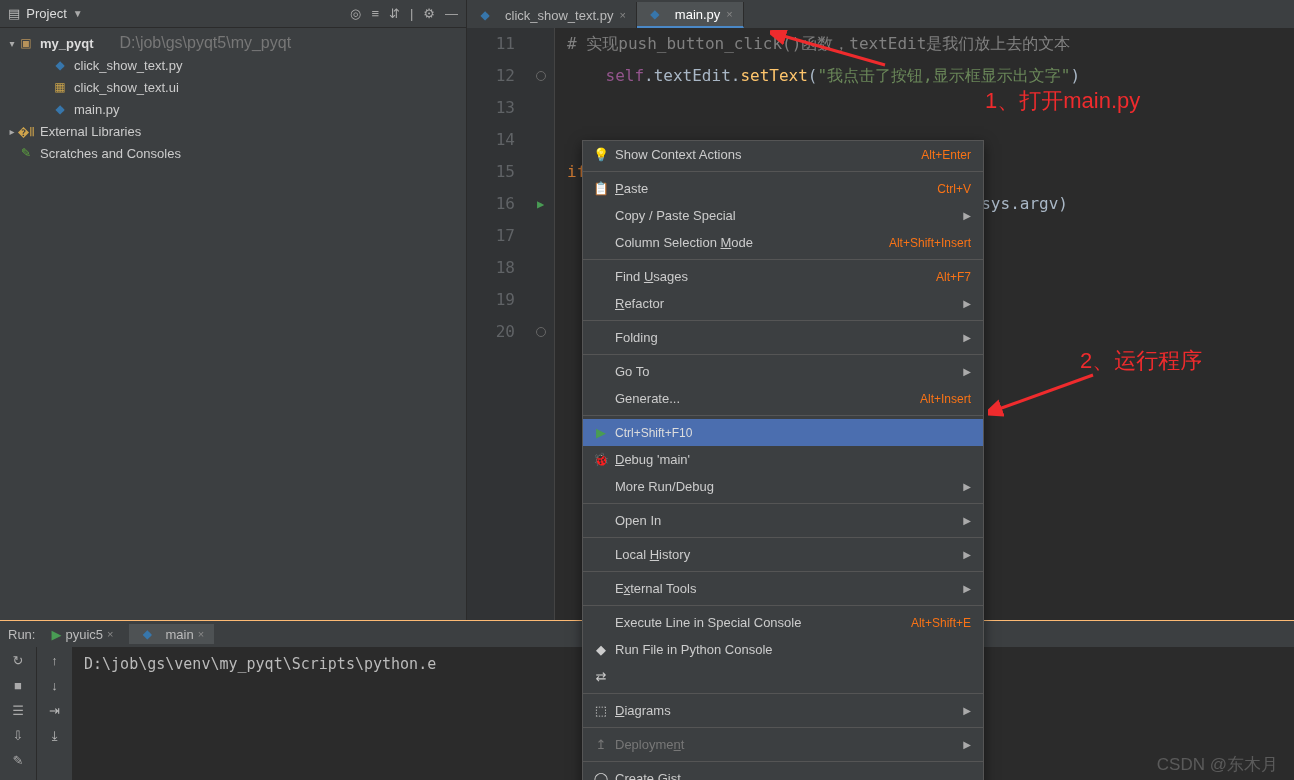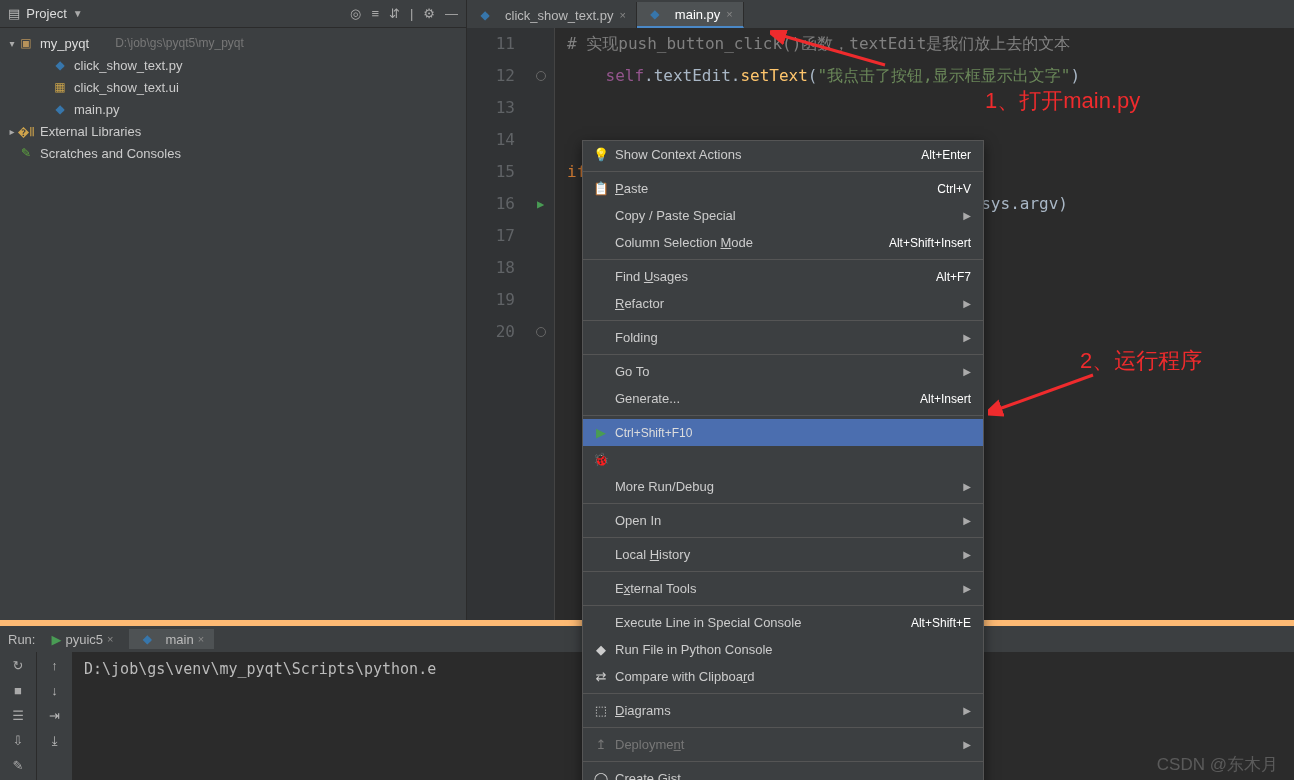--- a/index.html
+++ b/index.html
@@ -50,22 +50,22 @@
   width: 16px; height: 16px;
   align-items: center; justify-content: center;
   margin-right: 6px;
   font-size: 12px;
 }
 .folder-icon { color: #b7925a; }
 .py-icon { color: #3776ab; }
 .lib-icon { color: #d0a44c; }
 .scratch-icon { color: #5fa83f; }
 .tree-label { color: #ccc; }
-.tree-label.bold { font-weight: normal; color: #ddd; }
-.tree-path { color: #777; margin-left: 6px; font-size: 12px; padding-left: 20px; }
+.tree-label.bold { font-weight: bold; color: #ddd; }
+.tree-path { color: #777; margin-left: 6px; font-size: 16px; padding-left: 20px; }
 
 .editor-area {
   flex: 1;
   background: #2b2b2b;
   display: flex;
   flex-direction: column;
   overflow: hidden;
 }
 .tabs {
   height: 28px;
@@ -124,21 +124,21 @@
 .fn { color: #ffc66d; }
 .self { color: #94558d; }
 .str { color: #6a8759; }
 .comment { color: #808080; }
 .param { color: #a9b7c6; }
 .op { color: #a9b7c6; }
 
 .bottom-panel {
   height: 160px;
   background: #2b2b2b;
-  border-top: 6px solid #fdba74;
+  border-top: 1px solid #fdba74;
 }
 .run-header {
   height: 26px;
   background: #3c3f41;
   display: flex;
   align-items: center;
   padding: 0 8px;
   gap: 6px;
 }
 .run-tab {
@@ -202,21 +202,21 @@
 .menu-item.selected { background: #4b6eaf; color: #fff; }
 .menu-item.disabled { color: #777; cursor: default; }
 .menu-icon {
   width: 20px;
   display: inline-flex;
   justify-content: center;
   margin-right: 4px;
   font-size: 13px;
 }
 .menu-label { flex: 1; }
-.menu-short { color: #ffffff; font-size: 12px; }
+.menu-short { color: #f97316; font-size: 12px; }
 .menu-item.selected .menu-short { color: #ddd; }
 .menu-arrow { color: #aaa; font-size: 10px; }
 .menu-sep { height: 1px; background: #555; margin: 3px 0; }
 .underline { text-decoration: underline; }
 
 
 .annotation {
   position: absolute;
   color: #ef2b2d;
   font-size: 22px;
@@ -423,20 +423,21 @@
       <span class="menu-label">Generate...</span>
       <span class="menu-short">Alt+Insert</span>
     </div>
     <div class="menu-sep"></div>
     <div class="menu-item selected">
       <span class="menu-icon" style="color: rgb(73, 156, 84);">▶</span>
       <span class="menu-short">Ctrl+Shift+F10</span>
     </div>
     <div class="menu-item">
       <span class="menu-icon">🐞</span>
+      <span class="menu-label"><span class="underline">D</span>ebug 'main'</span>
     </div>
     <div class="menu-item">
       <span class="menu-icon"></span>
       <span class="menu-label">More Run/Debug</span>
       <span class="menu-arrow">▶</span>
     </div>
     <div class="menu-sep"></div>
     <div class="menu-item">
       <span class="menu-icon"></span>
       <span class="menu-label">Open In</span>
@@ -459,21 +460,20 @@
       <span class="menu-icon"></span>
       <span class="menu-label">Execute Line in Special Console</span>
       <span class="menu-short">Alt+Shift+E</span>
     </div>
     <div class="menu-item">
       <span class="menu-icon">◆</span>
       <span class="menu-label">Run File in Python Console</span>
     </div>
     <div class="menu-item">
       <span class="menu-icon">⇄</span>
-      <span class="menu-label">Compare with Clipboa<span class="underline">r</span>d</span>
     </div>
     <div class="menu-sep"></div>
     <div class="menu-item">
       <span class="menu-icon">⬚</span>
       <span class="menu-label"><span class="underline">D</span>iagrams</span>
       <span class="menu-arrow">▶</span>
     </div>
     <div class="menu-sep"></div>
     <div class="menu-item disabled">
       <span class="menu-icon">↥</span>

